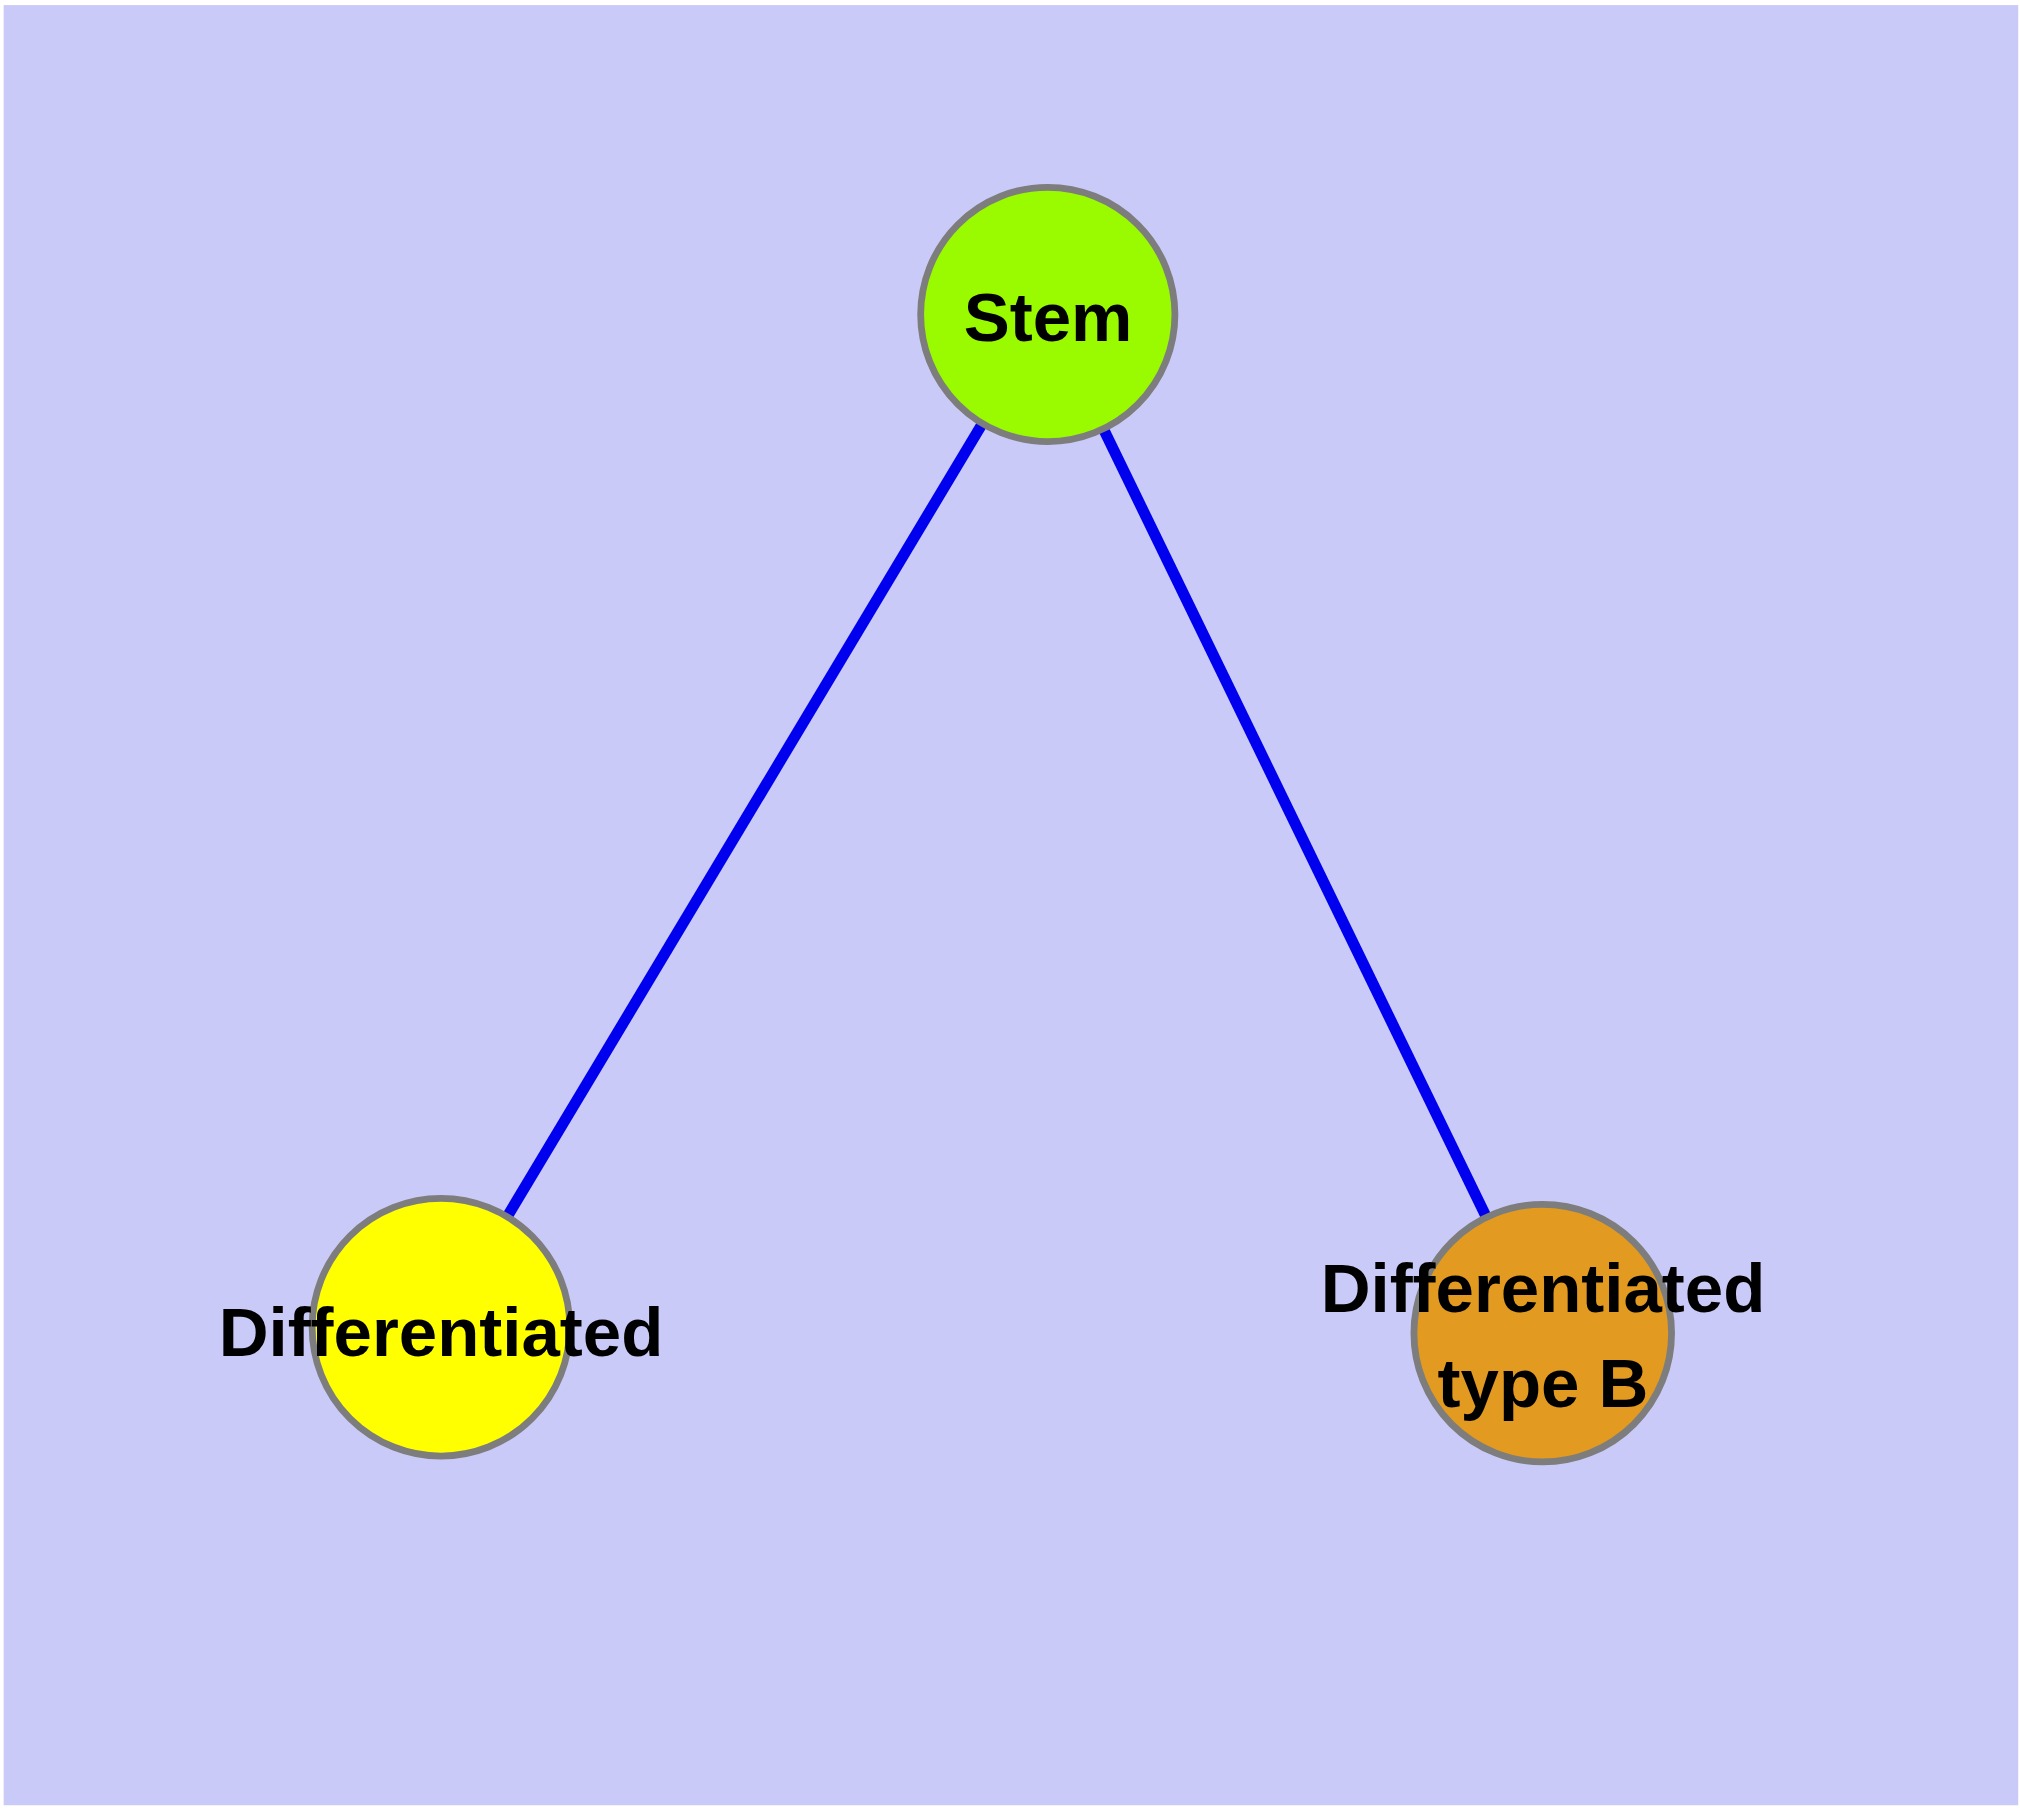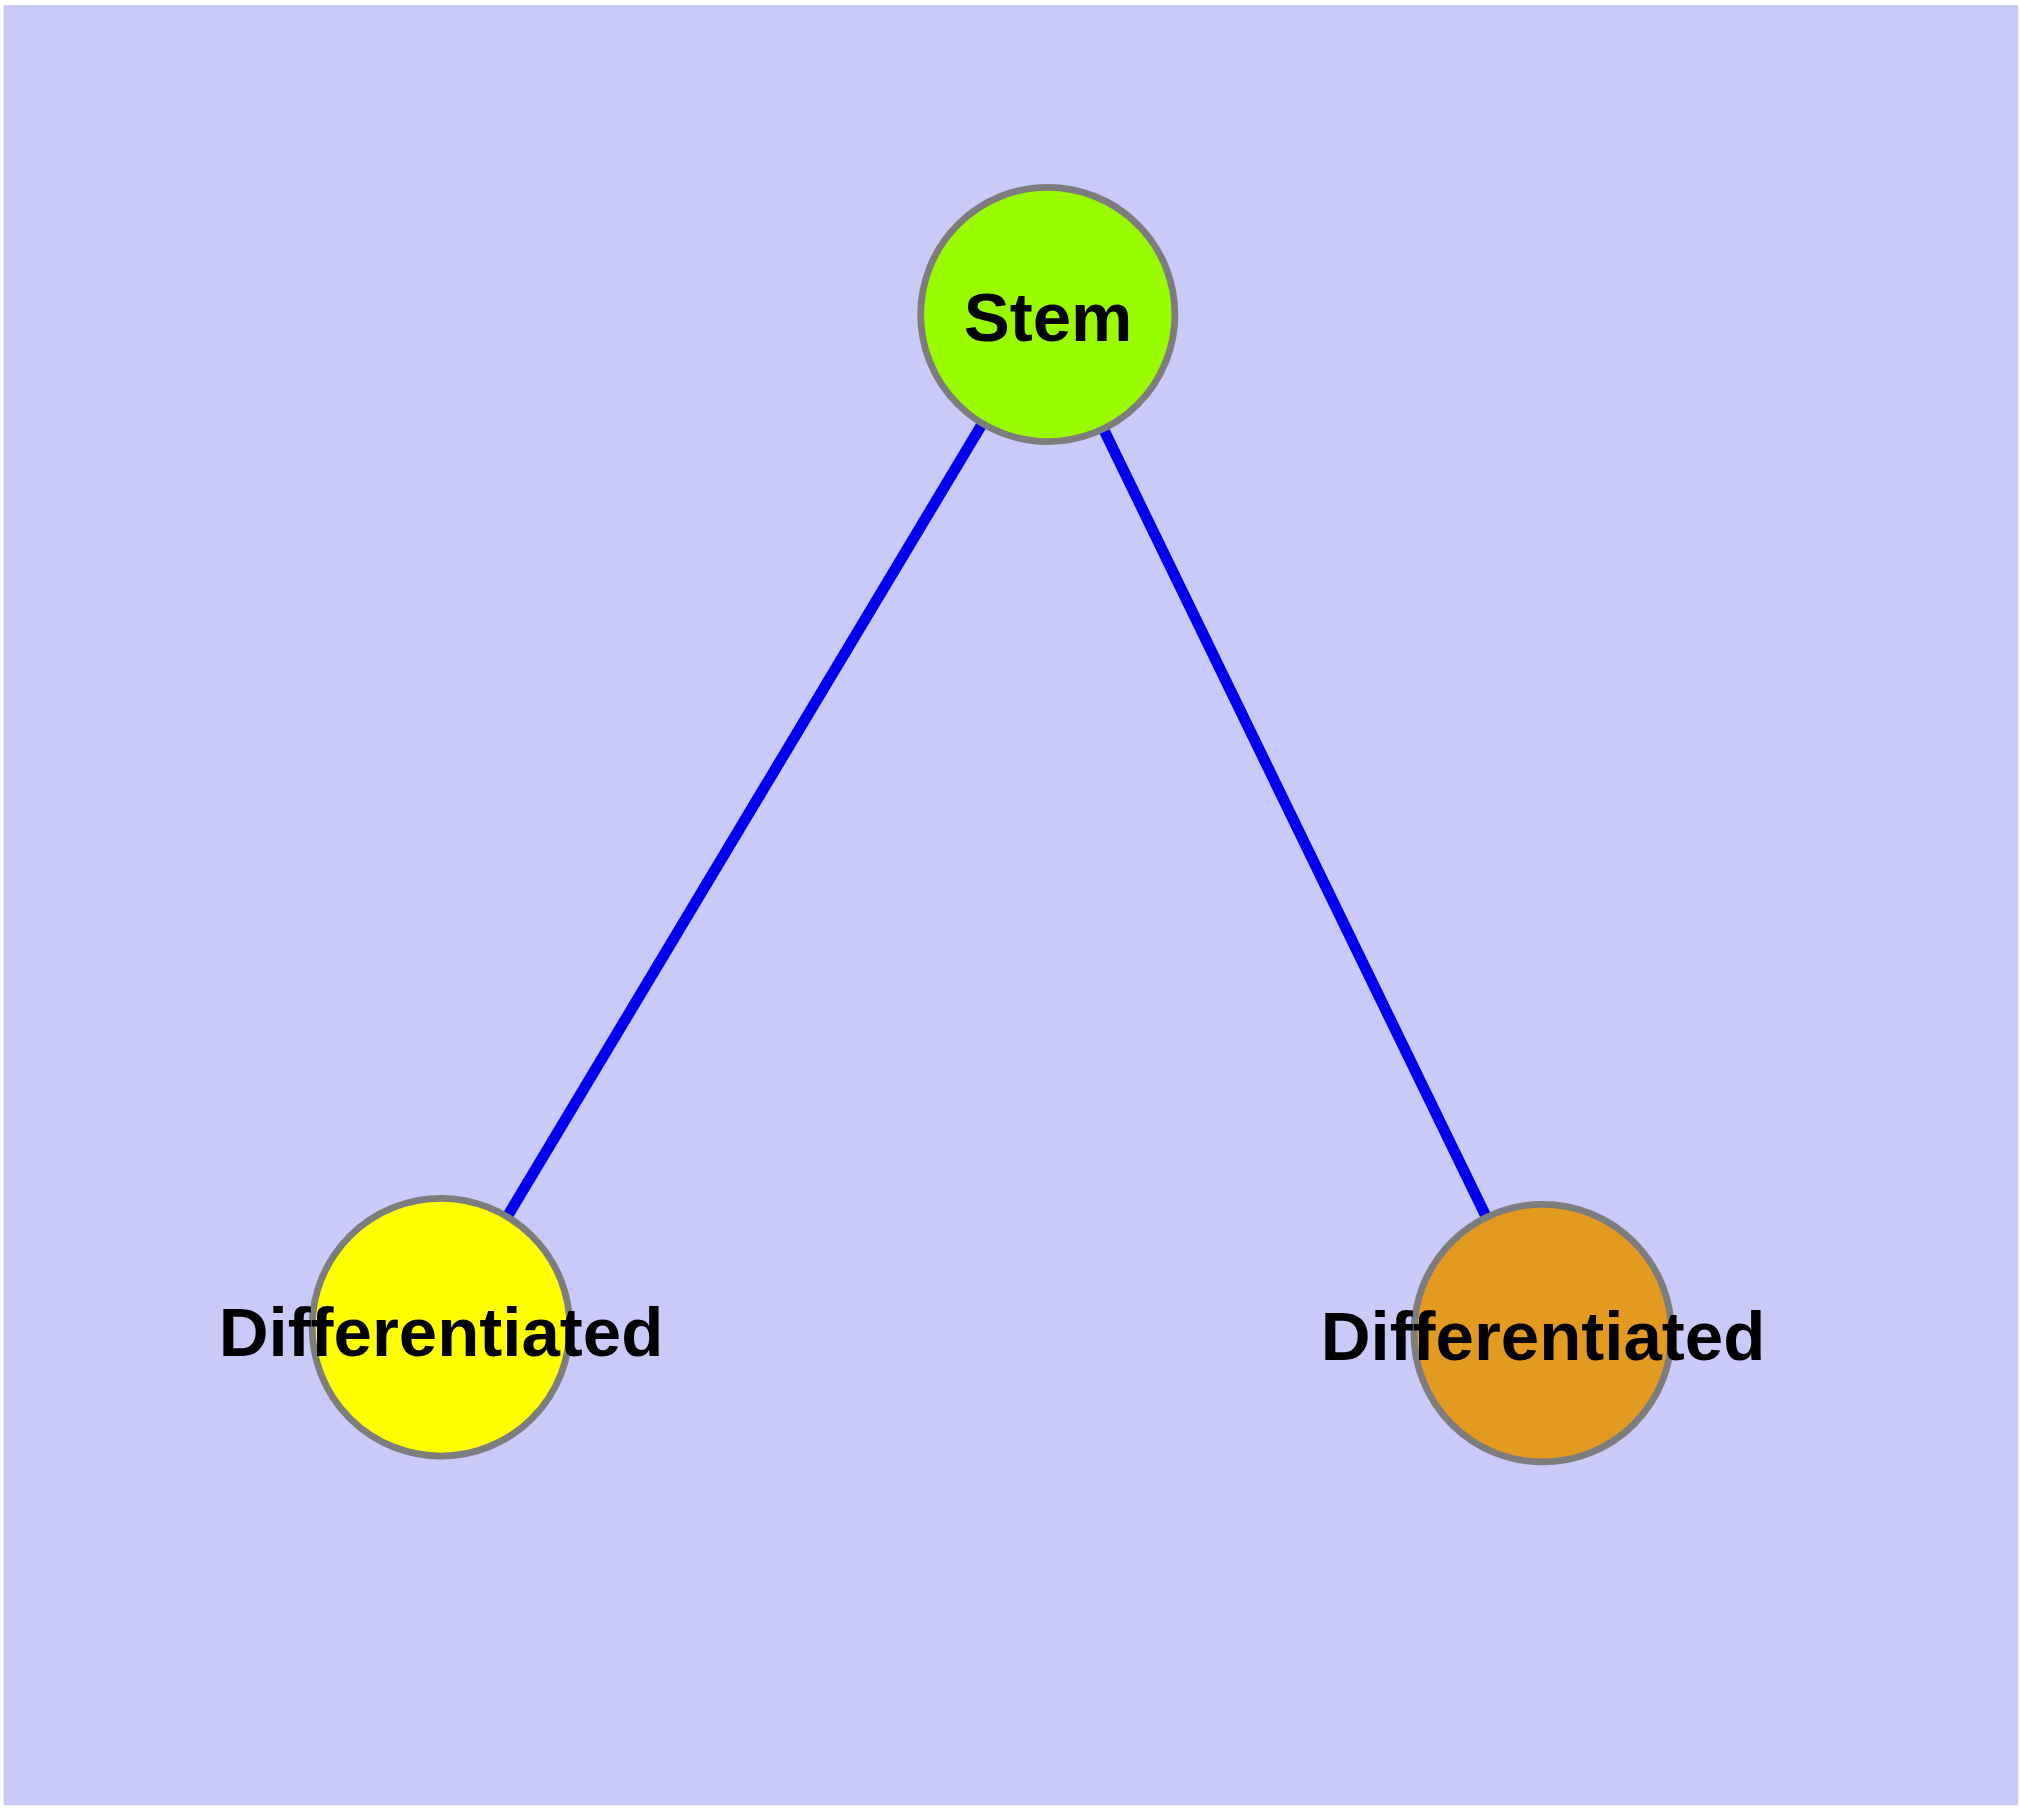--- a/index.html
+++ b/index.html
@@ -65,16 +65,17 @@
   <div class="node-label" style="left:1048px; top:317px;">
     <div>Stem</div>
   </div>
 
   <div class="node-label" style="left:441px; top:1332px;">
     <div>Differentiated</div>
   </div>
 
   <div class="node-label" style="left:1543px; top:1336px;">
     <div>Differentiated</div>
+    <div>type B</div>
   </div>
 
 </div>
 
 
 </body></html>

